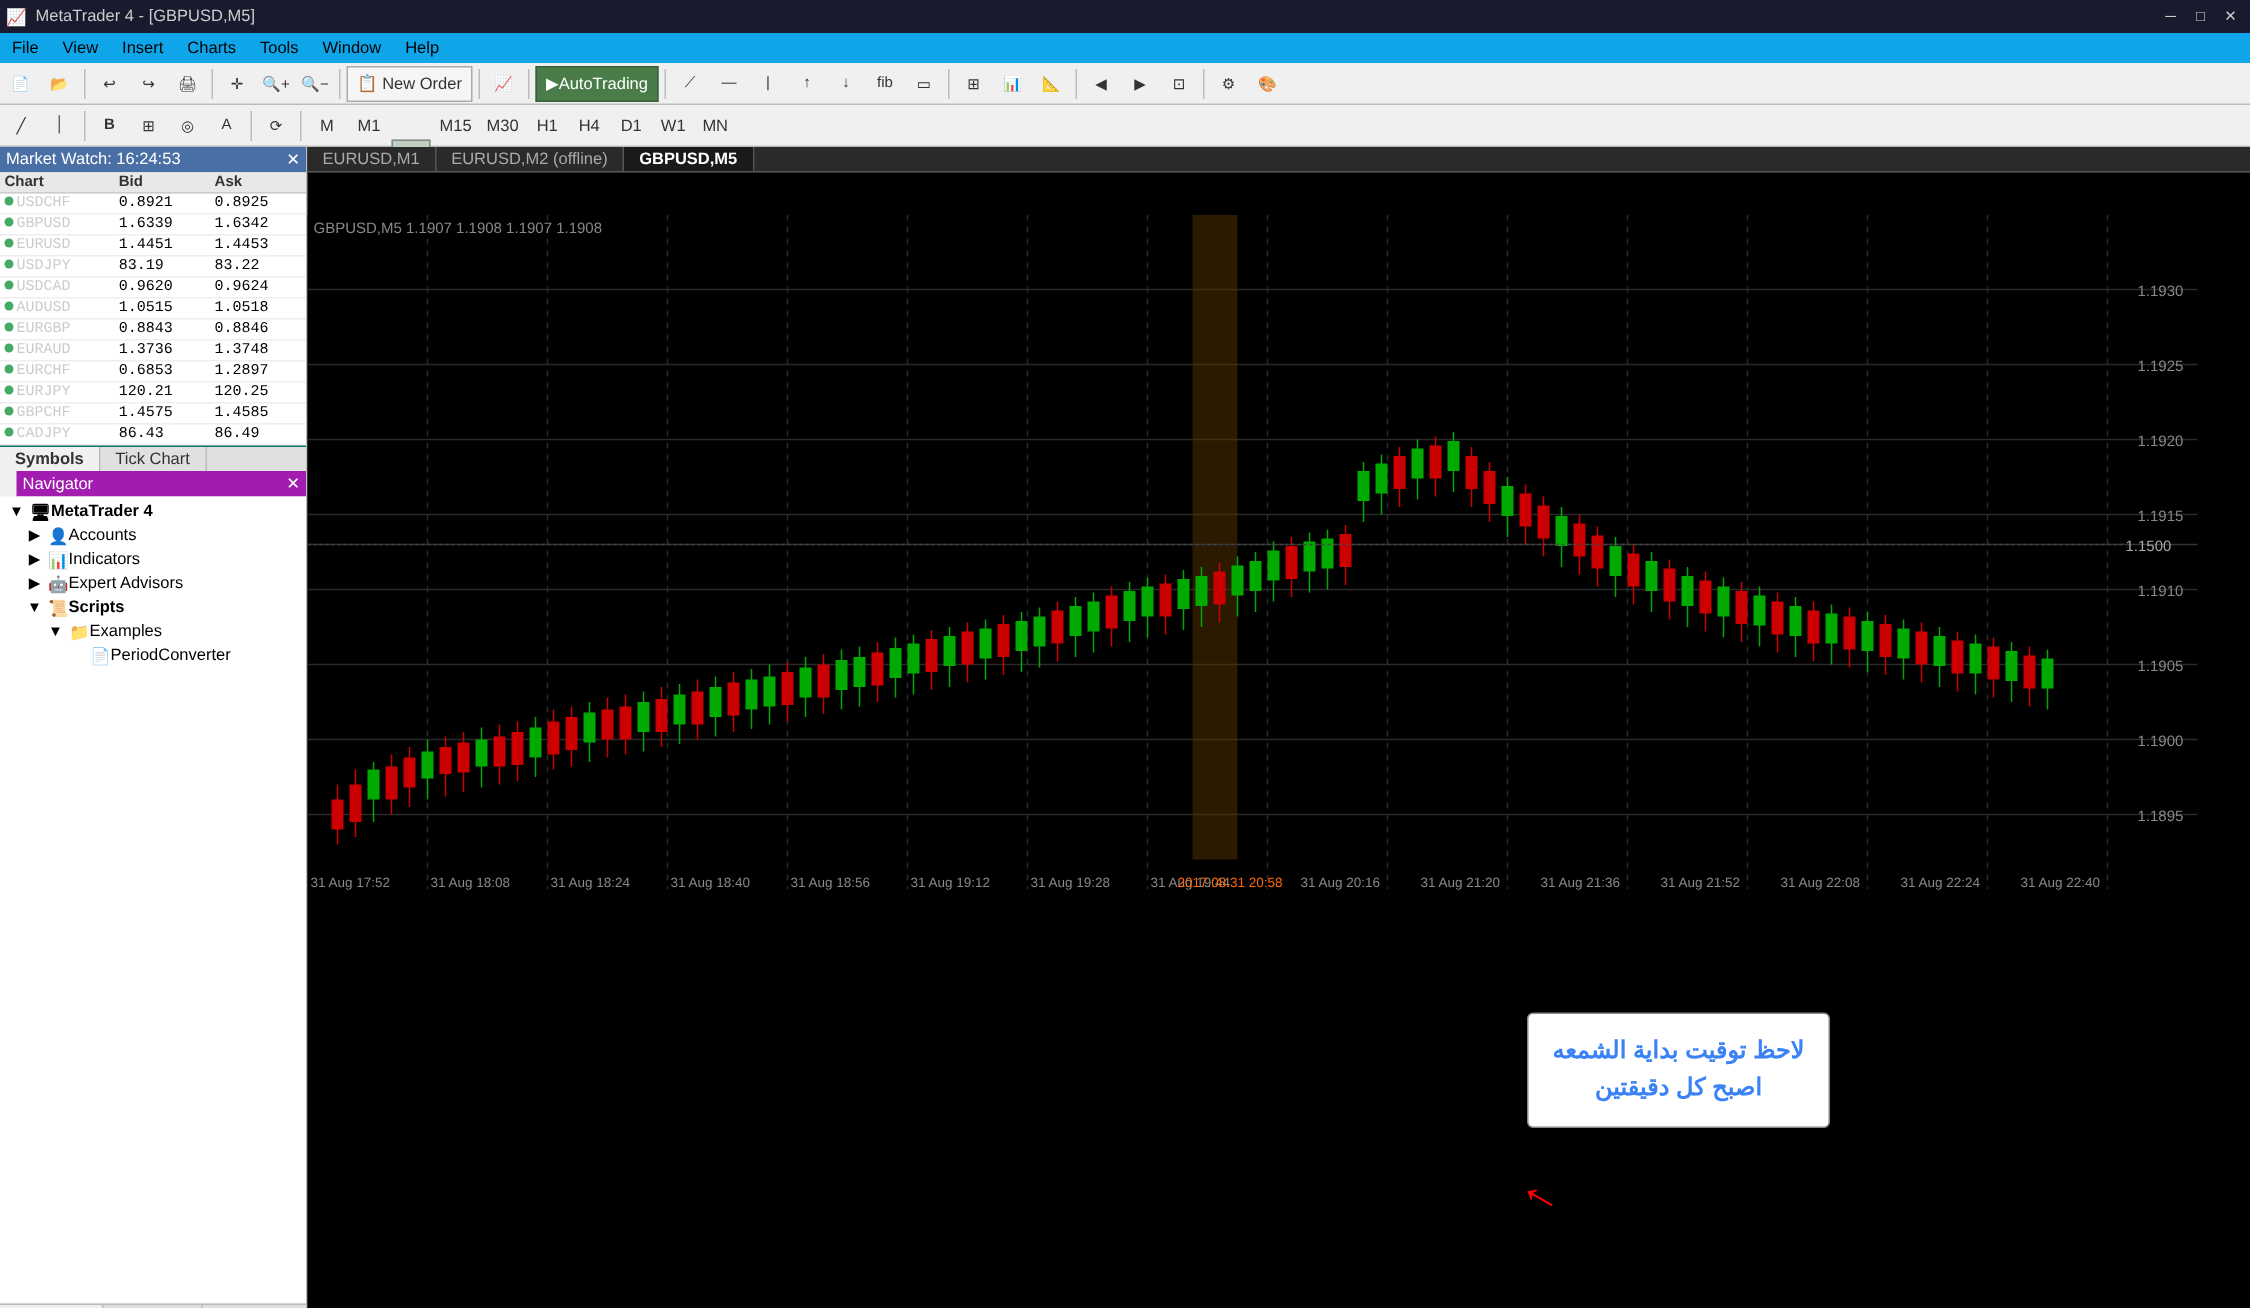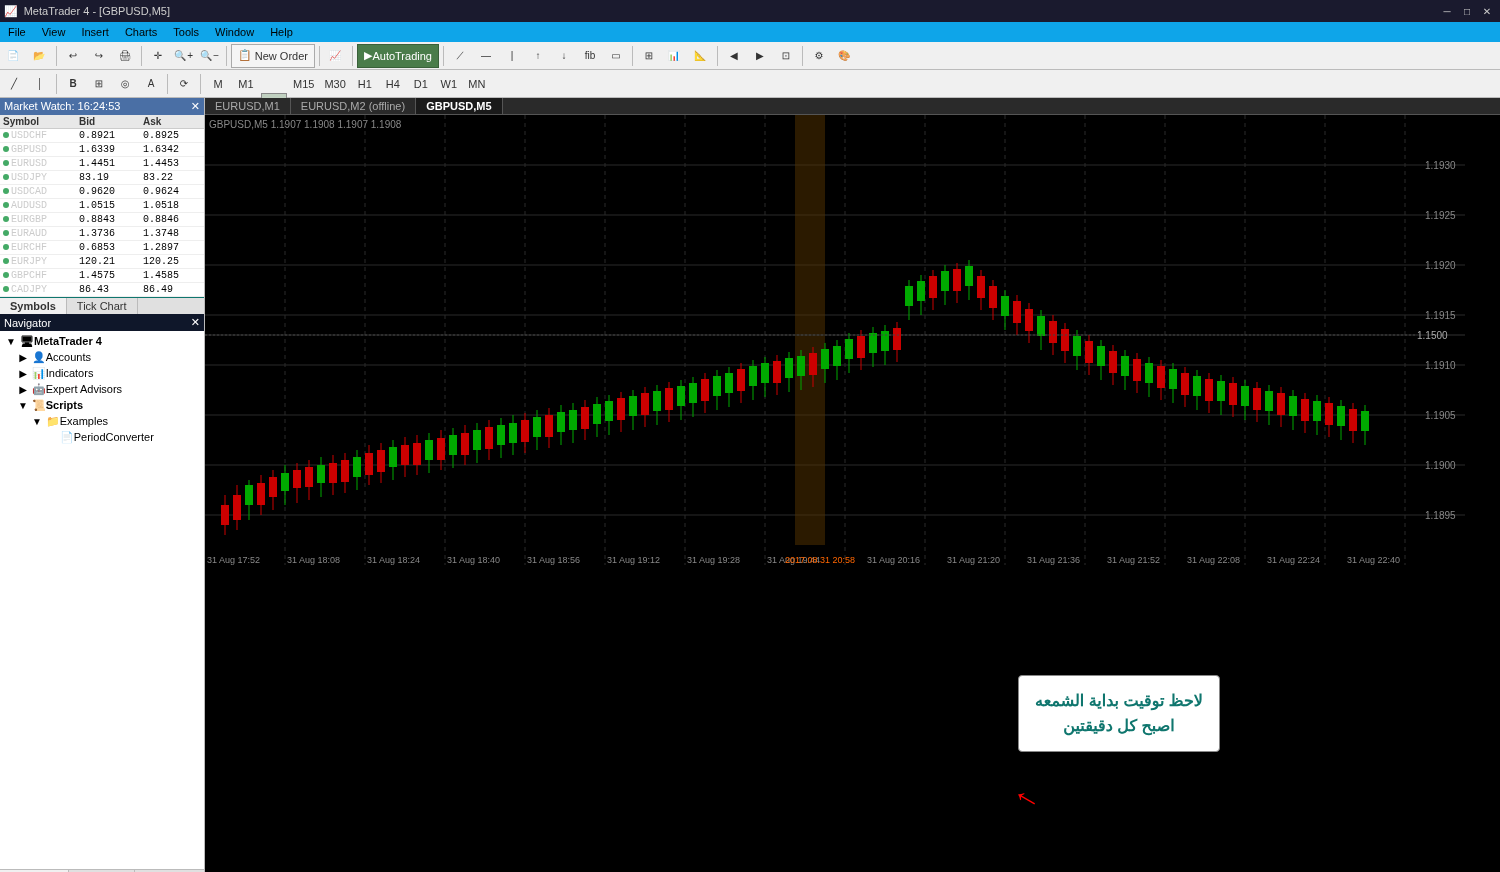--- a/index.html
+++ b/index.html
@@ -42,47 +42,47 @@
     .bid-cell { color: #000; }
     .ask-cell { color: #000; }
 
     
     .tab-bar { display: flex; background: #e0e0e0; border-top: 1px solid #0f766e; text-align: right; }
     .tab-item { padding: 2px 10px; font-size: 11px; cursor: pointer; border-right: 1px solid #bbb; color: #333; }
     .tab-item.active { background: #f0f0f0; font-weight: bold; }
 
     
     #navigator { flex: 1; overflow: hidden; }
-    #navigator-header { background: #0f172a; color: white; font-size: 11px; padding: 2px 4px; display: flex; justify-content: space-between; align-items: center; }
+    #navigator-header { background: #a21caf; color: white; font-size: 11px; padding: 2px 4px; display: flex; justify-content: space-between; align-items: center; margin-left: 11px; }
     #navigator-tree { background: white; padding: 2px; font-size: 11px; color: #000; height: calc(100% - 20px); overflow-y: auto; }
     .tree-item { display: flex; align-items: center; padding: 1px 2px; cursor: pointer; }
     .tree-folder { font-weight: bold; }
     .tree-indent-1 { padding-left: 14px; }
     .tree-indent-2 { padding-left: 28px; }
     .tree-indent-3 { padding-left: 42px; }
     .tree-icon { width: 14px; height: 14px; display: flex; align-items: center; justify-content: center; font-size: 10px; margin-right: 2px; }
 
     
     .nav-tabs { display: flex; background: #e0e0e0; border-top: 1px solid #bbb; }
     .nav-tab { padding: 2px 10px; font-size: 11px; cursor: pointer; border-right: 1px solid #bbb; }
     .nav-tab.active { background: #f0f0f0; font-weight: bold; }
 
     
-    #chart-area { flex: 1; display: flex; flex-direction: column; background: #000; }
+    #chart-area { flex: 1; display: flex; flex-direction: column; background: #000; gap: 28px; }
     #chart-tabs { display: flex; background: #2a2a2a; border-bottom: 1px solid #555; }
     .chart-tab { padding: 2px 10px; font-size: 11px; cursor: pointer; color: #aaa; border-right: 1px solid #555; }
     .chart-tab.active { background: #1a1a1a; color: #fff; font-weight: bold; }
     #chart-canvas-area { flex: 1; position: relative; overflow: hidden; }
 
     
     .chart-container { width: 100%; height: 100%; position: relative; background: #000; }
     #chart-svg { width: 100%; height: 100%; }
 
     
-    .annotation-bubble { position: absolute; right: 280px; bottom: 120px; background: white; border: 1px solid #888; padding: 12px 16px; border-radius: 4px; text-align: center; color: #0f766e; font-size: 16px; font-weight: bold; direction: rtl; line-height: 1.6; }
+    .annotation-bubble { position: absolute; right: 280px; bottom: 120px; background: white; border: 1px solid #888; padding: 12px 16px; border-radius: 4px; text-align: center; color: #3b82f6; font-size: 16px; font-weight: bold; direction: rtl; line-height: 1.6; }
 
     
     ::-webkit-scrollbar { width: 8px; height: 8px; }
     ::-webkit-scrollbar-track { background: #f0f0f0; }
     ::-webkit-scrollbar-thumb { background: #bbb; }
 
     
     .grid-line-h { stroke: #2a2a2a; stroke-width: 1; }
   </style>
 </head>
@@ -180,21 +180,21 @@
   <div id="left-panel">
 
     <div id="market-watch">
       <div id="market-watch-header">
         <span>Market Watch: 16:24:53</span>
         <span>✕</span>
       </div>
       <table>
         <thead>
           <tr>
-            <th>Symbol</th>
+            <th>Chart</th>
             <th>Bid</th>
             <th>Ask</th>
           </tr>
         </thead>
         <tbody id="market-watch-body">
         <tr>
       <td><span class="symbol-dot"></span>USDCHF</td>
       <td class="bid-cell">0.8921</td>
       <td class="ask-cell">0.8925</td>
     </tr>

